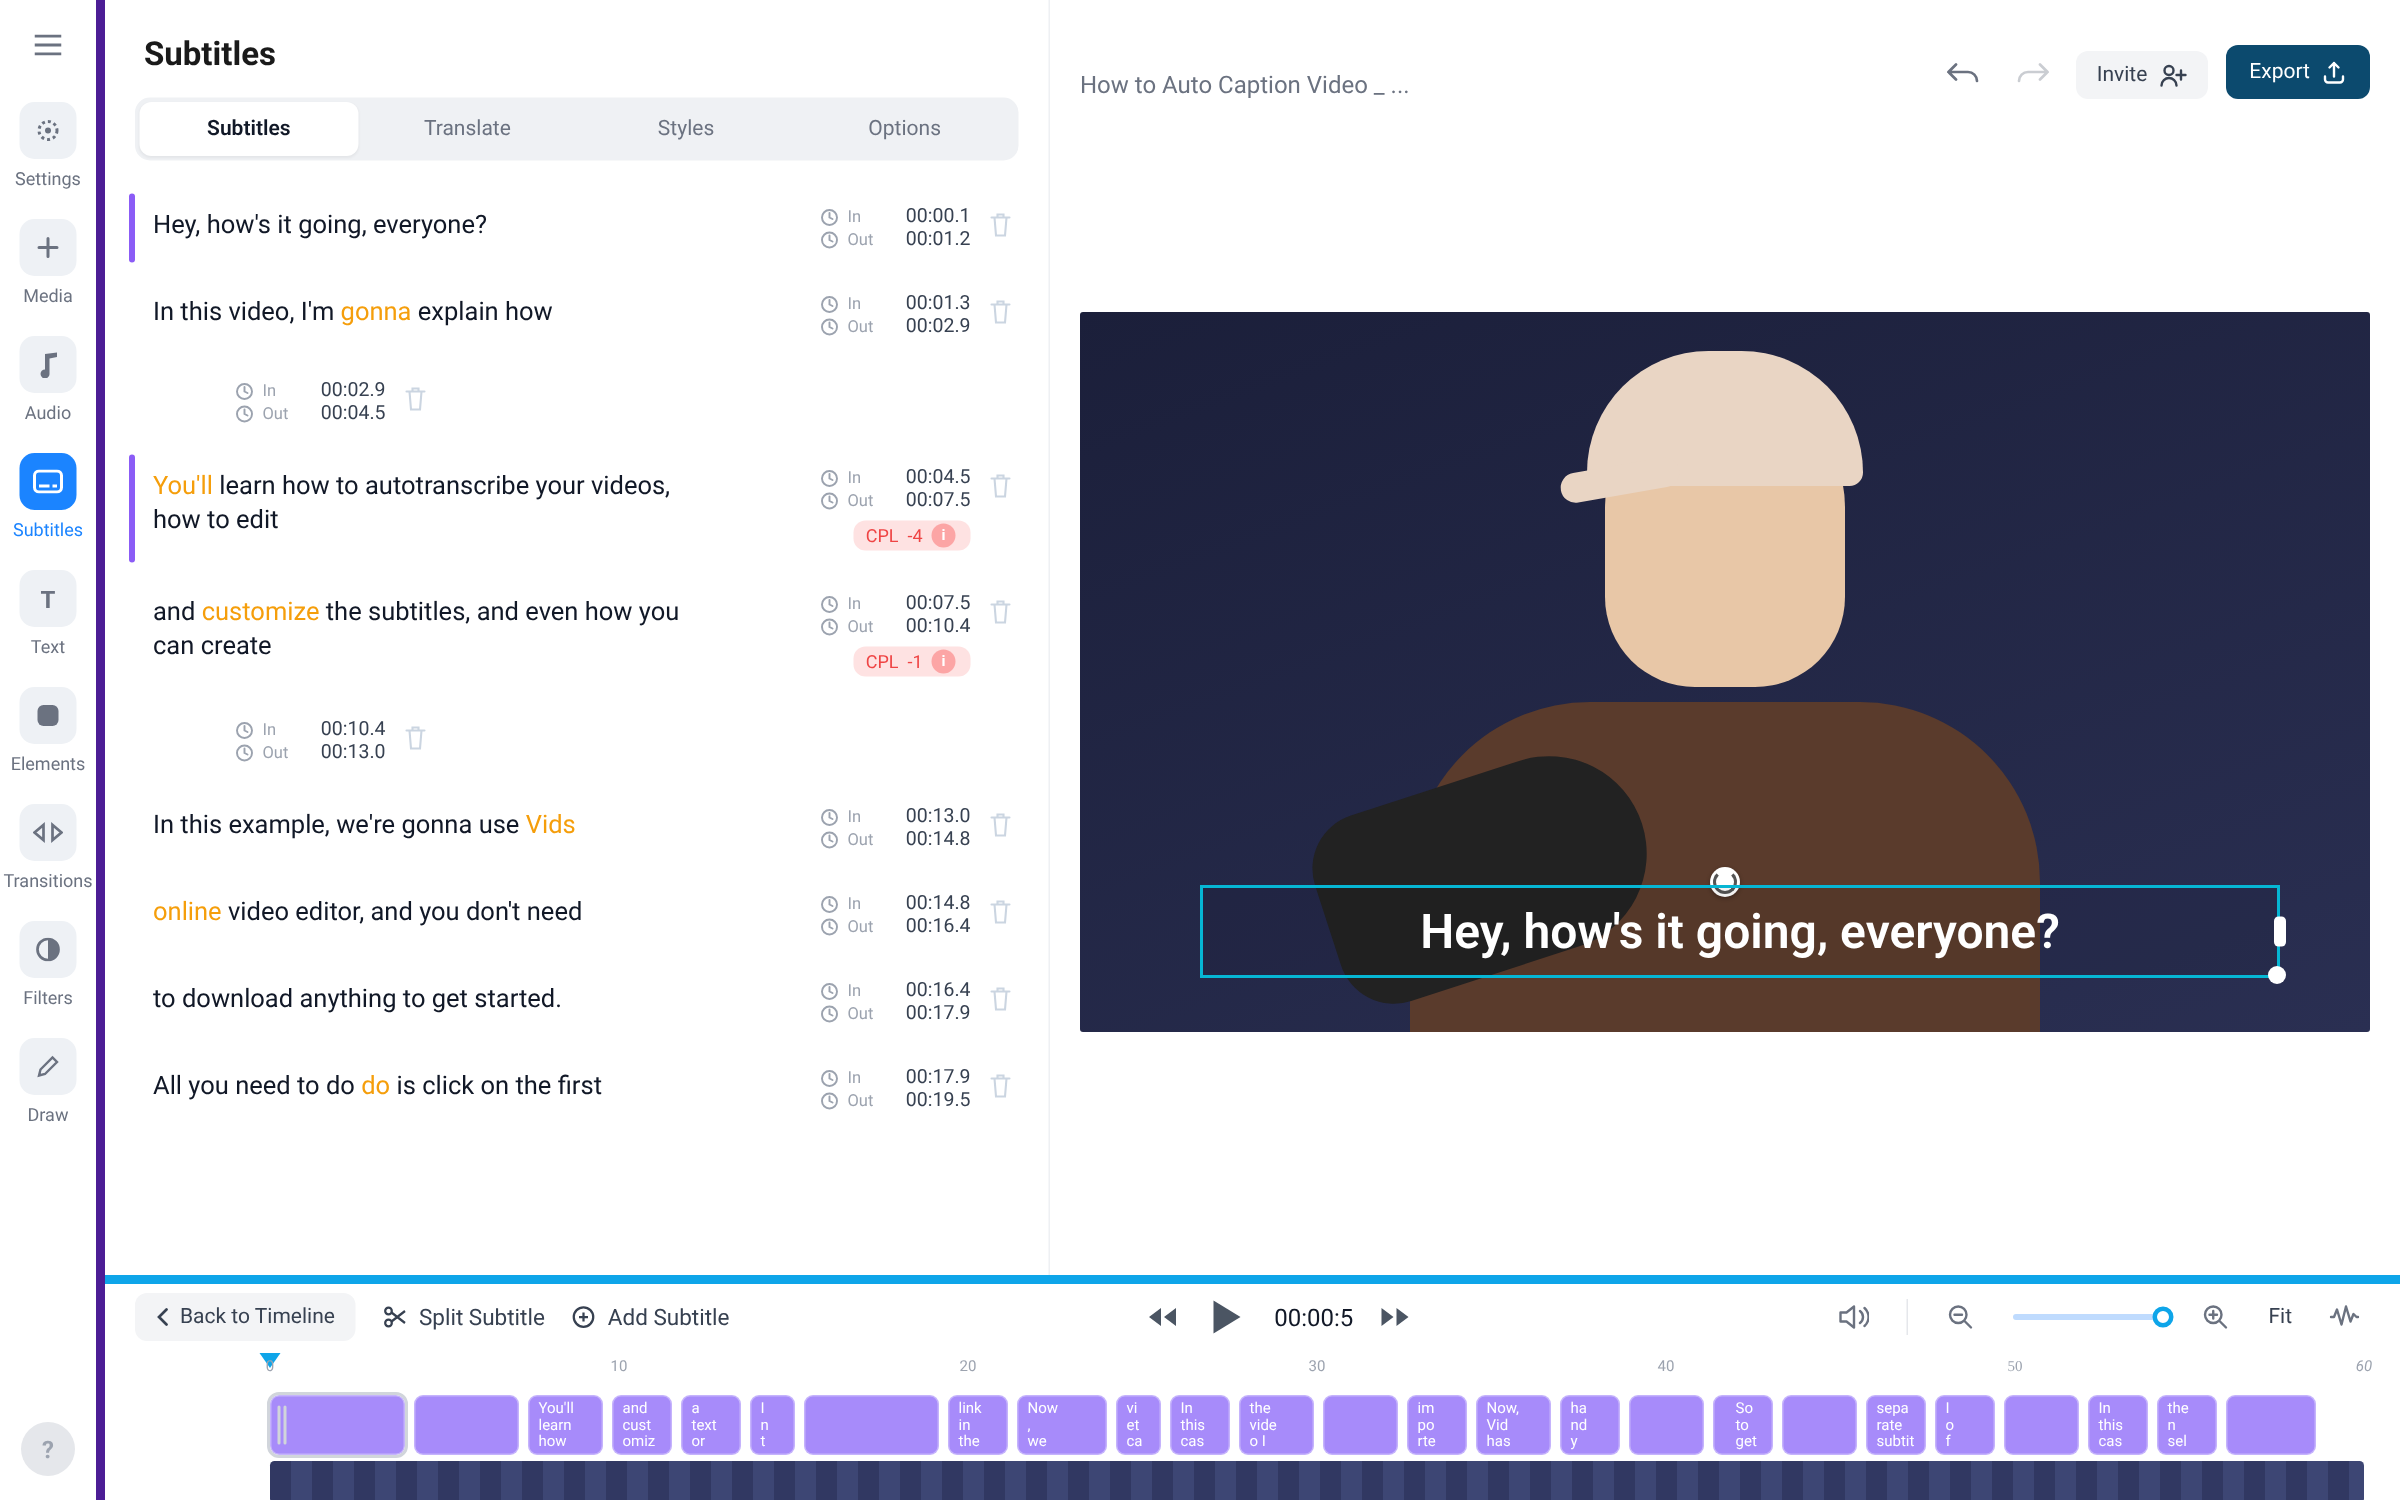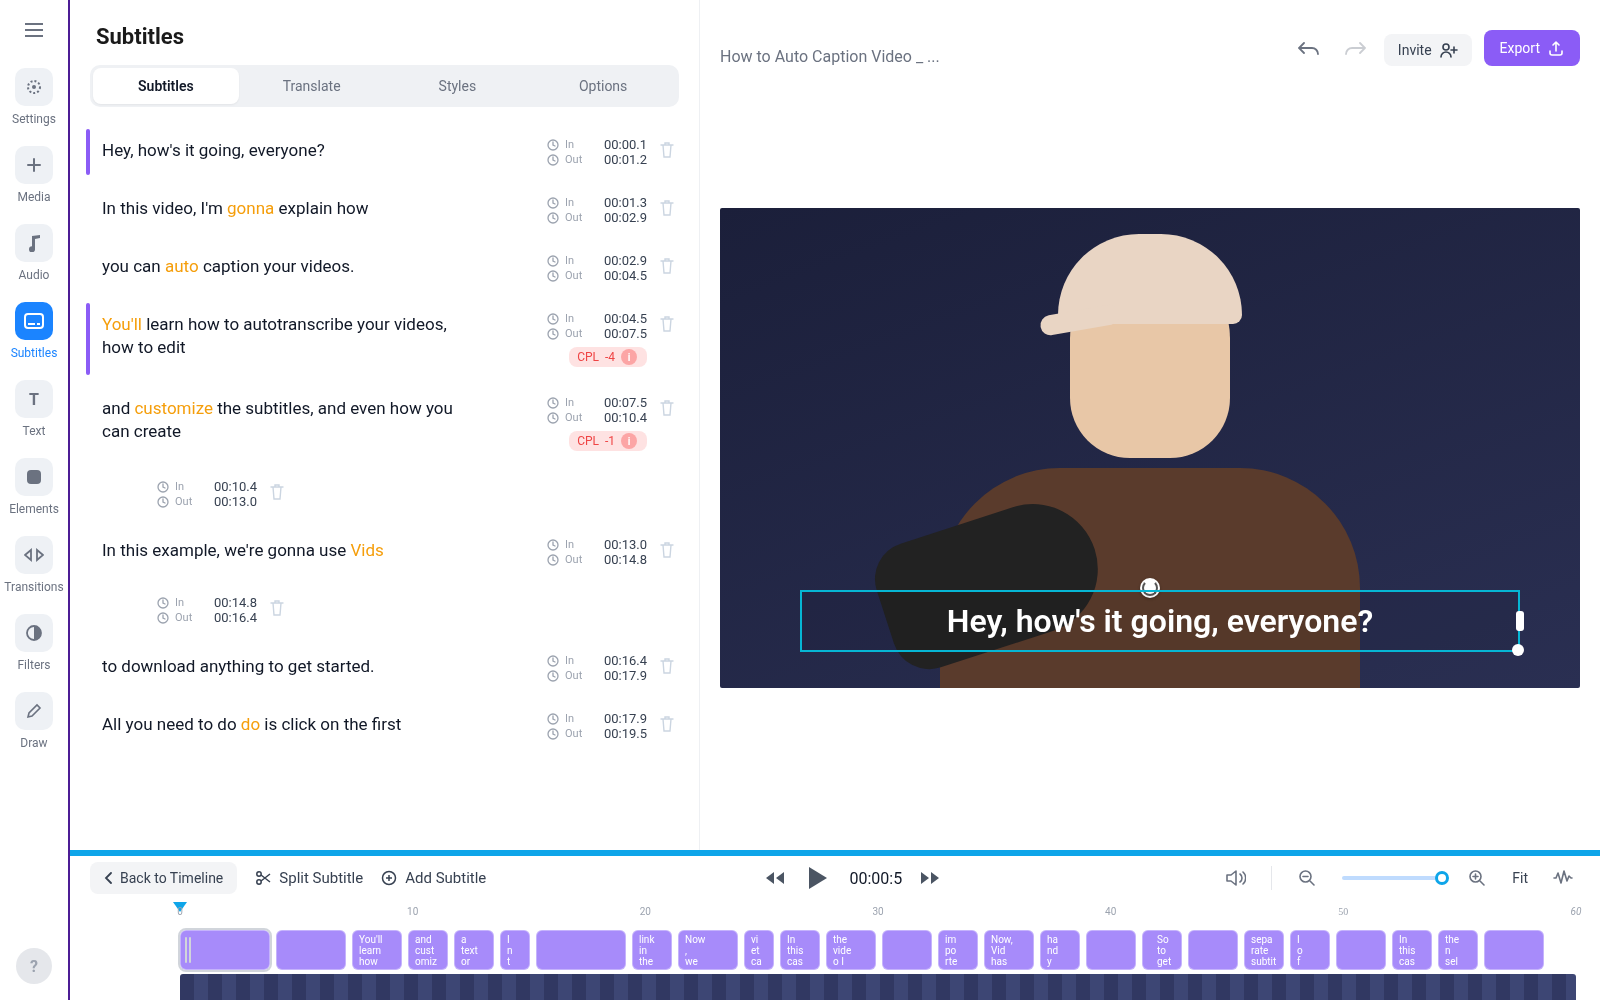--- a/index.html
+++ b/index.html
@@ -1,17 +1,17 @@
 <!DOCTYPE html>
 <html><head>
 <meta charset="utf-8">
 <style>
 * { box-sizing: border-box; margin: 0; padding: 0; font-family: -apple-system, BlinkMacSystemFont, 'Segoe UI', Roboto, sans-serif; }
 body { background: #fff; color: #1a1a1a; width: 1600px; height: 1000px; overflow: hidden; display: flex; }
-.left-rail { width: 80px; border-right: 2px solid #4c1d95; display: flex; flex-direction: column; align-items: center; padding-top: 16px; gap: 4px; position: relative; }
+.left-rail { width: 80px; border-right: 6px solid #4c1d95; display: flex; flex-direction: column; align-items: center; padding-top: 16px; gap: 4px; position: relative; }
 .rail-menu { width: 28px; height: 28px; display:flex; align-items:center; justify-content:center; color:#6b7280; cursor:pointer; margin-bottom: 10px;}
 .rail-item { width: 56px; display:flex; flex-direction:column; align-items:center; gap:6px; padding:10px 0; cursor:pointer; color:#6b7280; font-size:12px; }
 .rail-icon { width:38px; height:38px; border-radius:10px; background:#eef1f5; display:flex; align-items:center; justify-content:center; color:#6b7280; }
 .rail-item.active .rail-icon { background:#1b84ff; color:#fff; }
 .rail-item.active { color:#1b84ff; }
 .rail-help { position:absolute; bottom:16px; width:36px; height:36px; border-radius:50%; background:#e5e7eb; display:flex; align-items:center; justify-content:center; color:#9ca3af; font-weight:700; }
 .main { flex:1; display:flex; flex-direction:column; }
 .upper { flex:0 0 850px; display:flex; }
 .panel { width:630px; border-right:1px solid #eef0f3; padding:24px 0 0 0; display:flex; flex-direction:column; }
 .panel-title { font-size:22px; font-weight:700; margin:0 0 16px 26px; }
@@ -29,21 +29,21 @@
 .io { color:#9ca3af; width:20px; font-size:11px; }
 .tval { font-variant-numeric:tabular-nums; color:#374151; width:56px; text-align:right; }
 .trash { width:22px; color:#cbd5e1; cursor:pointer; margin-top:4px;}
 .cpl { display:inline-flex; align-items:center; gap:6px; background:#fee2e2; color:#ef4444; border-radius:8px; padding:2px 10px 2px 8px; font-size:12px; margin-top:6px; float:right;}
 .cpl .i { background:#fca5a5; color:#fff; width:16px; height:16px; border-radius:50%; display:inline-flex; align-items:center; justify-content:center; font-size:10px; font-weight:700; }
 .preview { flex:1; display:flex; flex-direction:column; }
 .topbar { height:66px; display:flex; align-items:flex-end; padding:0 20px; gap:12px; }
 .proj-title { color:#6b7280; font-size:16px; flex:1; }
 .icon-btn { width:34px; height:34px; display:flex; align-items:center; justify-content:center; color:#6b7280; cursor:pointer; border-radius:8px;}
 .invite-btn { display:flex; align-items:center; gap:8px; background:#f3f4f6; padding:8px 14px; border-radius:8px; color:#374151; font-size:14px; cursor:pointer; }
-.export-btn { display:flex; align-items:center; gap:8px; background:#8b5cf6; color:#fff; padding:10px 16px; border-radius:8px; font-size:14px; cursor:pointer; }
+.export-btn { display:flex; align-items:center; gap:8px; background:#0c4a6e; color:#fff; padding:10px 16px; border-radius:8px; font-size:14px; cursor:pointer; }
 .vid-wrap { flex:1; display:flex; align-items:center; justify-content:center; padding:0 20px 20px; }
 .video { width:860px; height:480px; background:linear-gradient(160deg,#1b1f3a 0%,#2a2f52 100%); border-radius:2px; position:relative; overflow:hidden; }
 .person { position:absolute; left:50%; transform:translateX(-50%); bottom:0; width:480px; height:460px; }
 .cap-head { width:160px; height:200px; background:#e8c7a7; border-radius:80px 80px 60px 60px; margin:30px auto 0; position:relative; }
 .hat { position:absolute; top:-24px; left:-12px; right:-12px; height:90px; background:#e9d5c4; border-radius:90px 90px 10px 10px; }
 .brim { position:absolute; top:52px; left:-30px; width:80px; height:20px; background:#e9d5c4; border-radius:10px; transform:rotate(-10deg);}
 .body { position:absolute; bottom:-60px; left:50%; transform:translateX(-50%); width:420px; height:280px; background:#5a3b2c; border-radius:120px 120px 0 0; }
 .mic { position:absolute; left:-30px; bottom:40px; width:220px; height:130px; background:#222; border-radius:40px 70px 70px 40px; transform:rotate(-18deg);}
 .rot-handle { position:absolute; left:50%; top:370px; transform:translateX(-50%); width:20px;height:20px;border-radius:50%;background:#fff;display:flex;align-items:center;justify-content:center;box-shadow:0 1px 3px rgba(0,0,0,.3);}
 .rot-handle::after{content:"";width:12px;height:12px;border:2px solid #555;border-radius:50%;border-top-color:transparent;}
@@ -222,21 +222,20 @@
                 <span class="tval">00:02.9</span>
               </div>
             </div>
             <div class="trash">
               <svg width="16" height="18" viewBox="0 0 16 18" fill="none">
                 <path d="M2 4h12M6 4V2h4v2M4 4l1 12h6l1-12" stroke="currentColor" stroke-width="1.4" stroke-linecap="round"></path>
               </svg>
             </div>
           </div>
           <div class="sub-row">
-            <div class="sub-text">you can <span class="hl">auto</span> caption your videos.</div>
             <div class="times">
               <div class="time-line">
                 <svg class="clk" width="12" height="12" viewBox="0 0 12 12" fill="none">
                   <circle cx="6" cy="6" r="5" stroke="currentColor" stroke-width="1.3"></circle>
                   <path d="M6 3v3l2 1" stroke="currentColor" stroke-width="1.3" stroke-linecap="round"></path>
                 </svg>
                 <span class="io">In</span>
                 <span class="tval">00:02.9</span>
               </div>
               <div class="time-line">
@@ -355,20 +354,21 @@
                 <span class="tval">00:14.8</span>
               </div>
             </div>
             <div class="trash">
               <svg width="16" height="18" viewBox="0 0 16 18" fill="none">
                 <path d="M2 4h12M6 4V2h4v2M4 4l1 12h6l1-12" stroke="currentColor" stroke-width="1.4" stroke-linecap="round"></path>
               </svg>
             </div>
           </div>
           <div class="sub-row">
+            <div class="sub-text"><span class="hl">online</span> video editor, and you don't need</div>
             <div class="times">
               <div class="time-line">
                 <svg class="clk" width="12" height="12" viewBox="0 0 12 12" fill="none">
                   <circle cx="6" cy="6" r="5" stroke="currentColor" stroke-width="1.3"></circle>
                   <path d="M6 3v3l2 1" stroke="currentColor" stroke-width="1.3" stroke-linecap="round"></path>
                 </svg>
                 <span class="io">In</span>
                 <span class="tval">00:14.8</span>
               </div>
               <div class="time-line">

